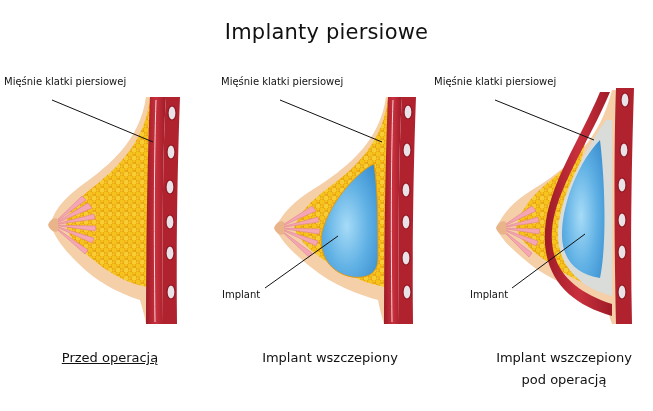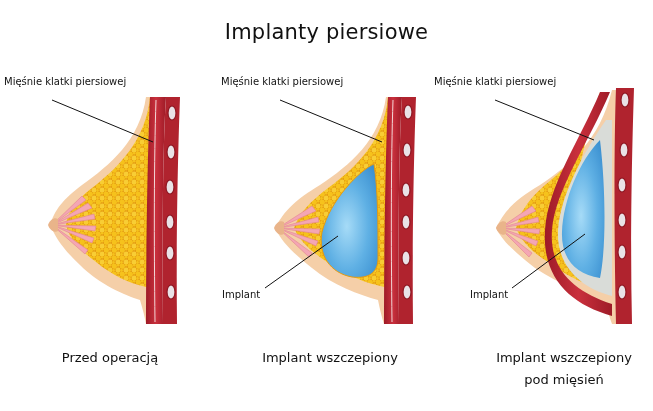--- a/index.html
+++ b/index.html
@@ -14,29 +14,29 @@
 
 <div class="title">Implanty piersiowe</div>
 
 <div class="lbl" style="left:4px;top:76px;">Mięśnie klatki piersiowej</div>
 <div class="lbl" style="left:221px;top:76px;">Mięśnie klatki piersiowej</div>
 <div class="lbl" style="left:434px;top:76px;">Mięśnie klatki piersiowej</div>
 
 <div class="lbl" style="left:222px;top:289px;">Implant</div>
 <div class="lbl" style="left:470px;top:289px;">Implant</div>
 
-<div class="cap" style="left:40px;width:140px;top:347px;">
+<div class="cap" style="left:40px;width:140px;top:347px;text-decoration:underline;">
   <div>Przed operacją</div>
 </div>
 <div class="cap" style="left:250px;width:160px;top:347px;">
   <div>Implant wszczepiony</div>
 </div>
 <div class="cap" style="left:484px;width:160px;top:347px;">
   <div>Implant wszczepiony</div>
-  <div>pod mięsień</div>
+  <div>pod operacją</div>
 </div>
 
 <svg class="art" width="653" height="411" viewBox="0 0 653 411">
   <defs>
     <pattern id="fatpat" x="0" y="0" width="8" height="8" patternUnits="userSpaceOnUse">
       <rect width="8" height="8" fill="#e49a10"></rect>
       <circle cx="2.2" cy="2.2" r="2.6" fill="#f6c21c"></circle>
       <circle cx="6.2" cy="6.2" r="2.6" fill="#f8cd34"></circle>
       <circle cx="6.2" cy="1.2" r="1.4" fill="#f6c21c"></circle>
       <circle cx="1.5" cy="6.5" r="1.4" fill="#f6c21c"></circle>

